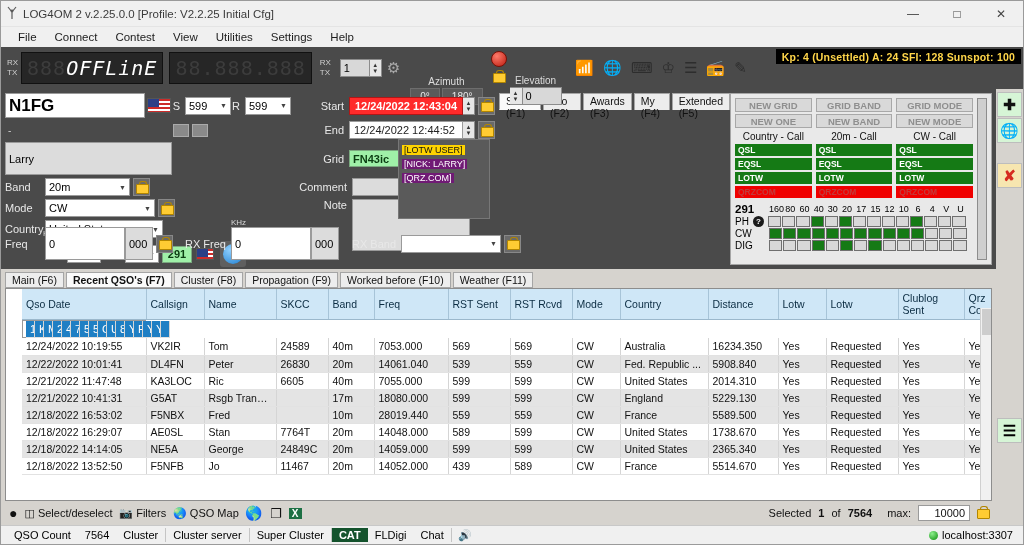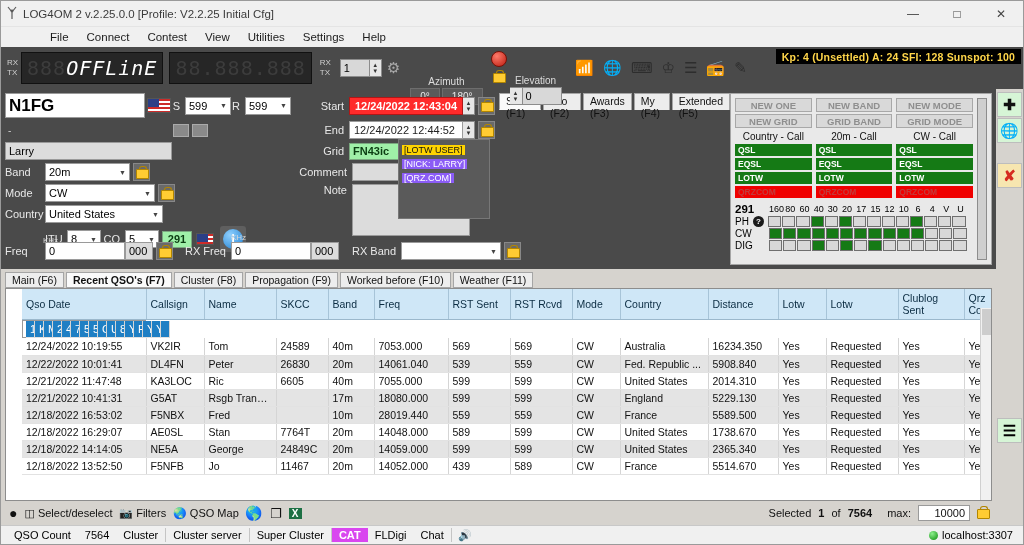--- a/index.html
+++ b/index.html
@@ -13,21 +13,21 @@
   .titlebar { height:26px; background:#f0f0f0; display:flex; align-items:center;
               border-bottom:1px solid #e4e4e4; flex:0 0 26px; }
   .tb-icon { width:22px; text-align:center; font-size:12px; color:#444; }
   .tb-title { font-size:11.5px; color:#3b3b3b; }
   .tb-spacer { flex:1; }
   .winbtn { width:44px; height:26px; display:flex; align-items:center; justify-content:center;
             font-size:12px; color:#444; }
 
   
   .menubar { height:20px; background:#f0f0f0; display:flex; align-items:center;
-             padding-left:8px; flex:0 0 20px;margin-left:32px; }
+             padding-left:8px; flex:0 0 20px; }
   .menu-item { padding:2px 9px; font-size:11.5px; color:#1c1c1c; }
 
   
   .kpstrip { position:absolute; right:2px; top:48px; height:15px; background:#000;
              color:#ffd64a; font-size:10.5px; font-weight:bold; display:flex;
              align-items:center; padding:0 6px; letter-spacing:.2px; z-index:5; }
 
   
   .catbar { background:#4a4a4a; height:42px; display:flex; align-items:center;
             padding:0 4px; flex:0 0 42px; position:relative; }
@@ -70,21 +70,21 @@
              justify-content:center; font-size:15px; font-weight:bold; }
   .railbtn.g { background:#d6f5d6; border:1px solid #bdbdbd; color:#111;}
   .railbtn.r { background:#f7e6b0; border:1px solid #bdbdbd; color:#d62b20; }
 
   
   .entry { height:180px; background:#4a4a4a; display:flex; padding:4px; gap:4px;
            flex:0 0 180px; }
   .entryL { width:490px; color:#e6e6e6; position:relative; }
   .row { display:flex; align-items:center; margin-bottom:3px; }
   .lbl { color:#e8e8e8; font-size:11px; text-align:right; padding-right:5px; }
-  .inp { background:#fff; border:1px solid #9a9a9a; height:18px; font-size:11px;
+  .inp { background:#fff; border:1px solid #9a9a9a; height:33px; font-size:11px;
          padding:0 3px; color:#000; display:flex; align-items:center; }
   .inp.grey { background:#dcdcdc; }
   .sel { background:#fff; border:1px solid #9a9a9a; height:18px; font-size:11px;
          padding:0 3px; color:#000; display:flex; align-items:center;
          justify-content:space-between; }
   .caret { font-size:7px; color:#444; padding-left:4px;}
   .call { height:25px; font-size:17px; font-weight:bold; width:140px; }
   .flag { width:24px; height:15px; border:1px solid #555; position:relative;
           background:repeating-linear-gradient(to bottom,#cc2b29 0 2px,#fff 2px 4px); }
   .flag:before { content:""; position:absolute; left:0; top:0; width:11px; height:8px;
@@ -95,21 +95,21 @@
               padding:0 3px; color:#0b3d12; font-weight:bold; display:flex; align-items:center;}
   .startfld { background:#ff2a2a; color:#fff; font-weight:bold; height:18px;
               font-size:11px; display:flex; align-items:center; justify-content:center;
               border:1px solid #b01616; }
   .endfld { background:#fff; color:#222; height:18px; font-size:11px; padding-left:4px;
             border:1px solid #9a9a9a; display:flex; align-items:center; }
   .tagbox { background:#5a5a5a; border:1px solid #777; width:92px; height:80px;
             padding:3px; }
   .tag { font-size:9px; padding:0 2px; margin-bottom:2px; display:inline-block; }
   .tag.y { background:#ffd400; color:#111; }
-  .tag.t { background:#8b5cf6; color:#fff; }
+  .tag.t { background:#701a75; color:#fff; }
   .infoic { width:26px; height:26px; border-radius:3px; background:#5f5f5f;
             display:flex; align-items:center; justify-content:center; }
   .infoic .circle { width:20px;height:20px;border-radius:50%;
             background:radial-gradient(circle at 35% 30%,#8fd0ff,#1f7fd1);
             color:#fff; font-weight:bold; font-size:13px; display:flex;
             align-items:center; justify-content:center; font-family:"Liberation Serif",serif;}
   .hzlbl { font-size:8px; color:#d8d8d8; }
 
   
   .entryR { flex:1; display:flex; }
@@ -176,21 +176,21 @@
   .btmtools .ic { display:flex; align-items:center; gap:3px; }
   .sel-info { margin-left:auto; display:flex; align-items:center; gap:7px;
               font-size:11px; }
   .sel-info b { font-weight:bold; }
   .maxbox { border:1px solid #9a9a9a; background:#fff; width:52px; text-align:right;
             padding:1px 4px; font-size:11px; }
   .statusbar { height:19px; background:#f0f0f0; border-top:1px solid #c8c8c8;
                display:flex; align-items:center; font-size:11px; padding-left:6px;
                gap:0px; flex:0 0 19px; }
   .sb-item { padding:1px 7px; border-right:1px solid #c5c5c5; }
-  .sb-item.cat { background:#d946ef; color:#fff; font-weight:bold; border:none;}
+  .sb-item.cat { background:#14532d; color:#fff; font-weight:bold; border:none;}
   .sb-right { margin-left:auto; display:flex; align-items:center; gap:4px;
               padding-right:10px; }
   .greendot { width:9px; height:9px; border-radius:50%;
               background:radial-gradient(circle at 35% 30%,#8ef08e,#0a8a0a); }
 </style>
 </head>
 <body>
 
 <div class="app">
 
@@ -445,28 +445,28 @@
           <div class="tabsrow">
             <div class="tab active">Stats (F1)</div>
             <div class="tab">Info (F2)</div>
             <div class="tab">Awards (F3)</div>
             <div class="tab">My (F4)</div>
             <div class="tab">Extended (F5)</div>
           </div>
           <div class="statsbody">
             <div class="statsleft">
               <div class="newrow">
+                <div class="newbtn">NEW GRID</div>
+                <div class="newbtn">GRID BAND</div>
+                <div class="newbtn">GRID MODE</div>
+              </div>
+              <div class="newrow">
                 <div class="newbtn">NEW ONE</div>
                 <div class="newbtn">NEW BAND</div>
                 <div class="newbtn">NEW MODE</div>
-              </div>
-              <div class="newrow">
-                <div class="newbtn">NEW GRID</div>
-                <div class="newbtn">GRID BAND</div>
-                <div class="newbtn">GRID MODE</div>
               </div>
 
               <div class="qslcols">
                 <div class="qslcol">
                   <div class="qslhdr">Country - Call</div>
                   <div class="qslcell green">QSL</div>
                   <div class="qslcell green">EQSL</div>
                   <div class="qslcell green">LOTW</div>
                   <div class="qslcell red">QRZCOM</div>
                 </div>

